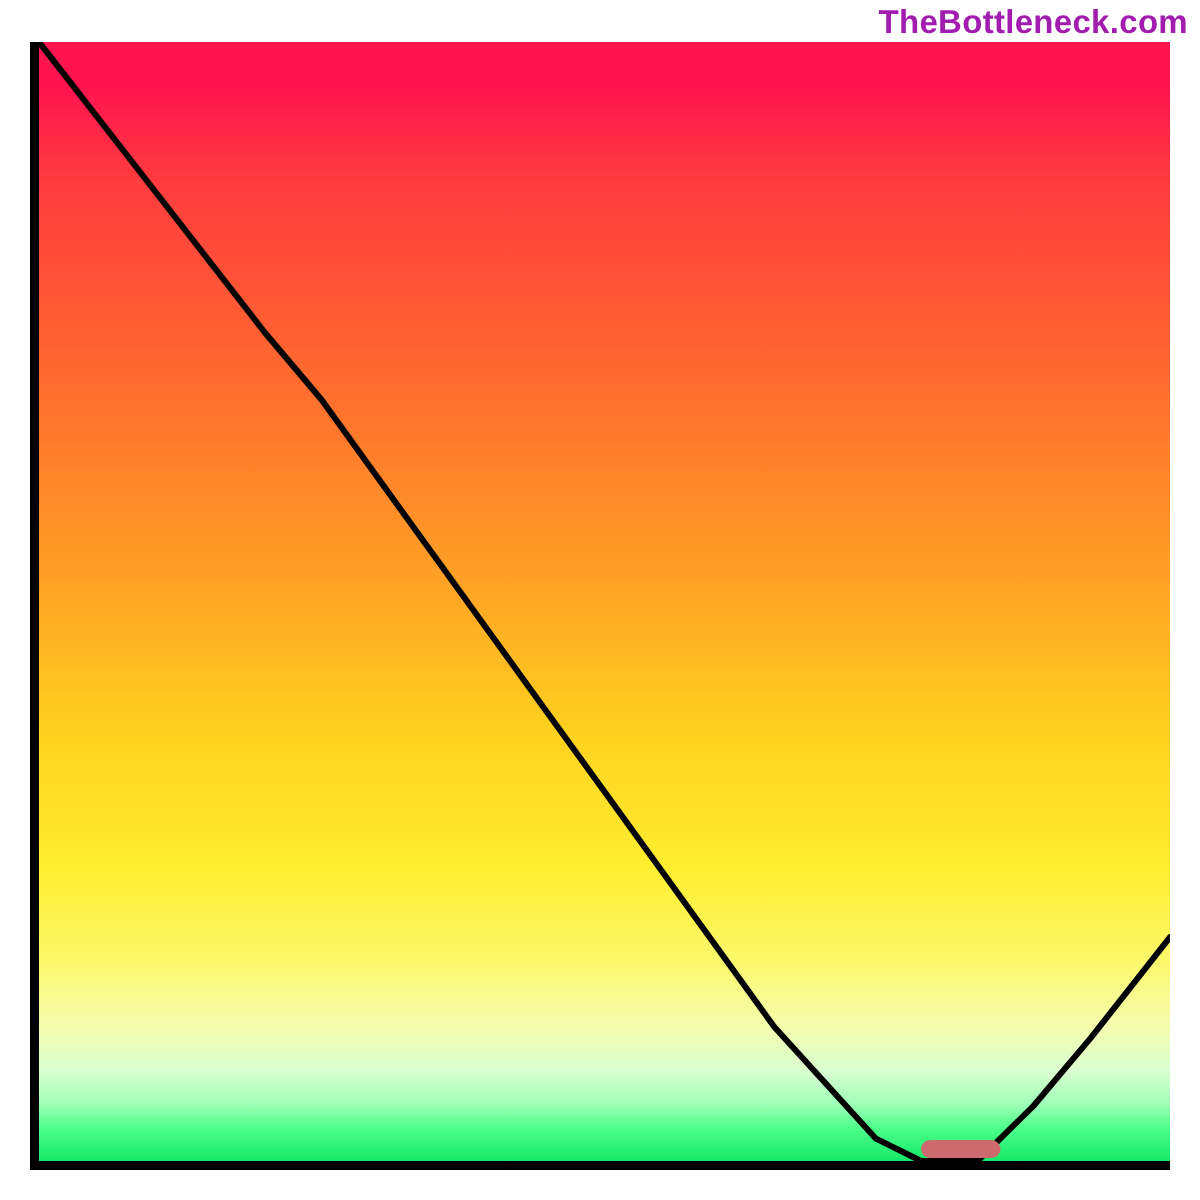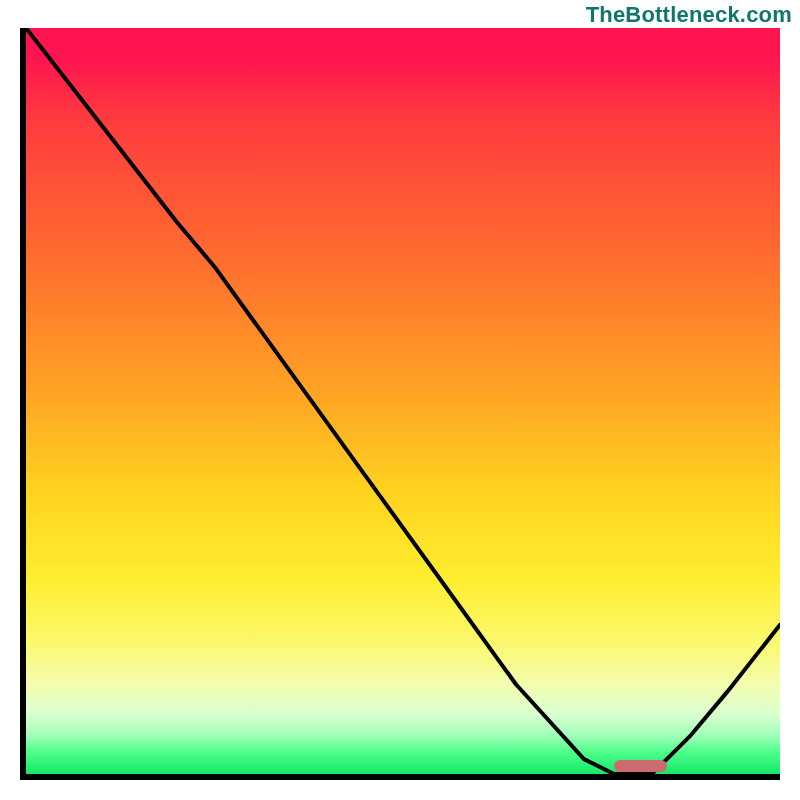--- a/index.html
+++ b/index.html
@@ -16,21 +16,21 @@
     width: 800px;
     height: 800px;
     box-sizing: border-box;
   }
   .watermark {
     position: absolute;
     top: 2px;
     right: 8px;
     font-size: 22px;
     font-weight: 600;
-    color: #0f766e;
+    color: #a21caf;
     letter-spacing: 0.2px;
     text-align: center;
   }
   .plot-area {
     position: absolute;
     left: 20px;
     top: 28px;
     width: 760px;
     height: 752px;
     border-left: 6px solid #000;

